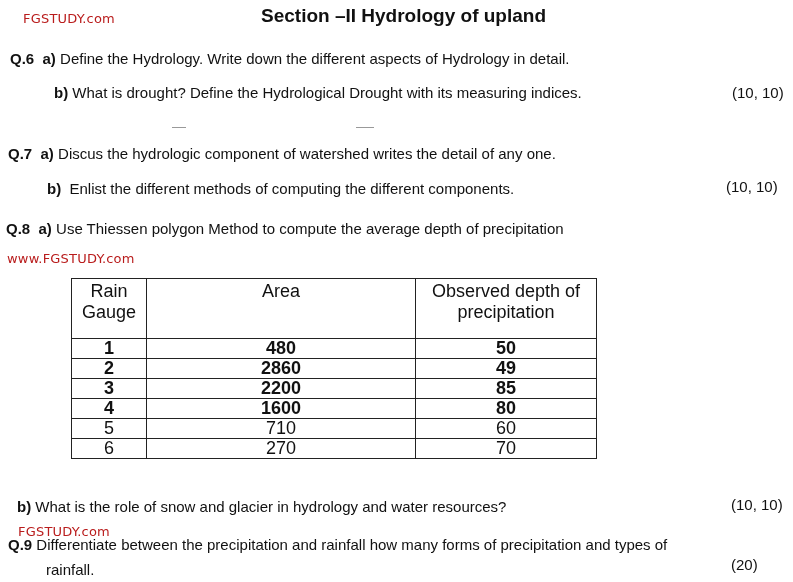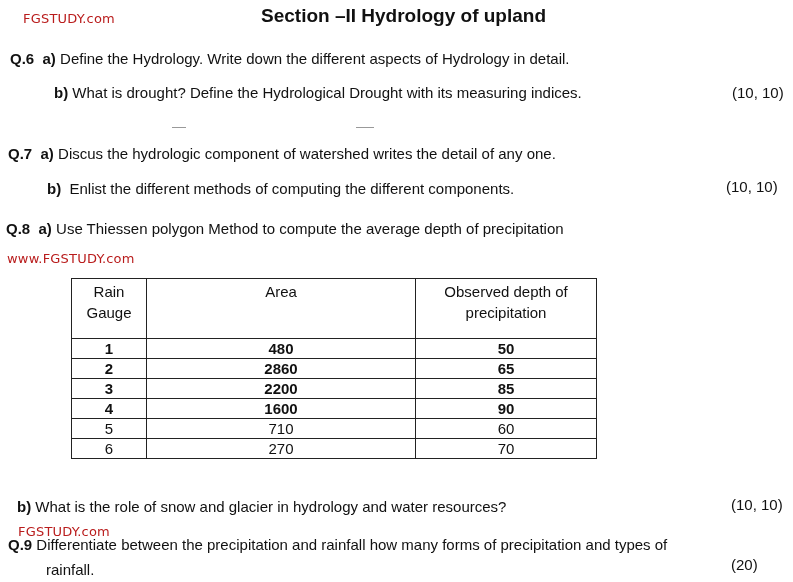--- a/index.html
+++ b/index.html
@@ -6,21 +6,21 @@
   body { width:793px; height:582px; position:relative; overflow:hidden;
          font-family:"Liberation Sans", sans-serif; color:#111; }
   .abs { position:absolute; white-space:nowrap; }
   .wm { font-family:"DejaVu Sans", sans-serif; font-size:13px; color:#b91c1c; letter-spacing:0.2px; }
   .title { font-weight:bold; font-size:19px; }
   .q { font-size:15px; }
   .qn { font-weight:bold; }
   .lbl { font-weight:bold; }
   .marks { font-size:15px;text-align:center; }
   table.t { position:absolute; left:71px; top:278px; border-collapse:collapse;
-            font-size:15px; }
+            font-size:18px; }
   table.t td, table.t th { border:1.5px solid #222; padding:0; text-align:center; }
   table.t th { font-weight:normal; vertical-align:top; height:57px; line-height:21px; padding-top:2px; }
   table.t td { font-weight:bold; height:19px; line-height:19px; }
   .c1 { width:74px; } .c2 { width:268px; } .c3 { width:180px;margin-top:44px; }
   .dash { position:absolute; height:1px; background:#999; }
 </style>
 </head>
 <body>
 
 <div class="abs wm" style="left:23px;top:11px;">FGSTUDY.com</div>
@@ -66,31 +66,31 @@
     <th class="c3">Observed depth of precipitation</th>
   </tr>
   <tr>
     <td>1</td>
     <td>480</td>
     <td>50</td>
   </tr>
   <tr>
     <td>2</td>
     <td>2860</td>
-    <td>65</td>
+    <td>49</td>
   </tr>
   <tr>
     <td>3</td>
     <td>2200</td>
     <td>85</td>
   </tr>
   <tr>
     <td>4</td>
     <td>1600</td>
-    <td>90</td>
+    <td>80</td>
   </tr>
   <tr>
     <td style="font-weight:normal">5</td>
     <td style="font-weight:normal">710</td>
     <td style="font-weight:normal">60</td>
   </tr>
   <tr>
     <td style="font-weight:normal">6</td>
     <td style="font-weight:normal">270</td>
     <td style="font-weight:normal">70</td>

